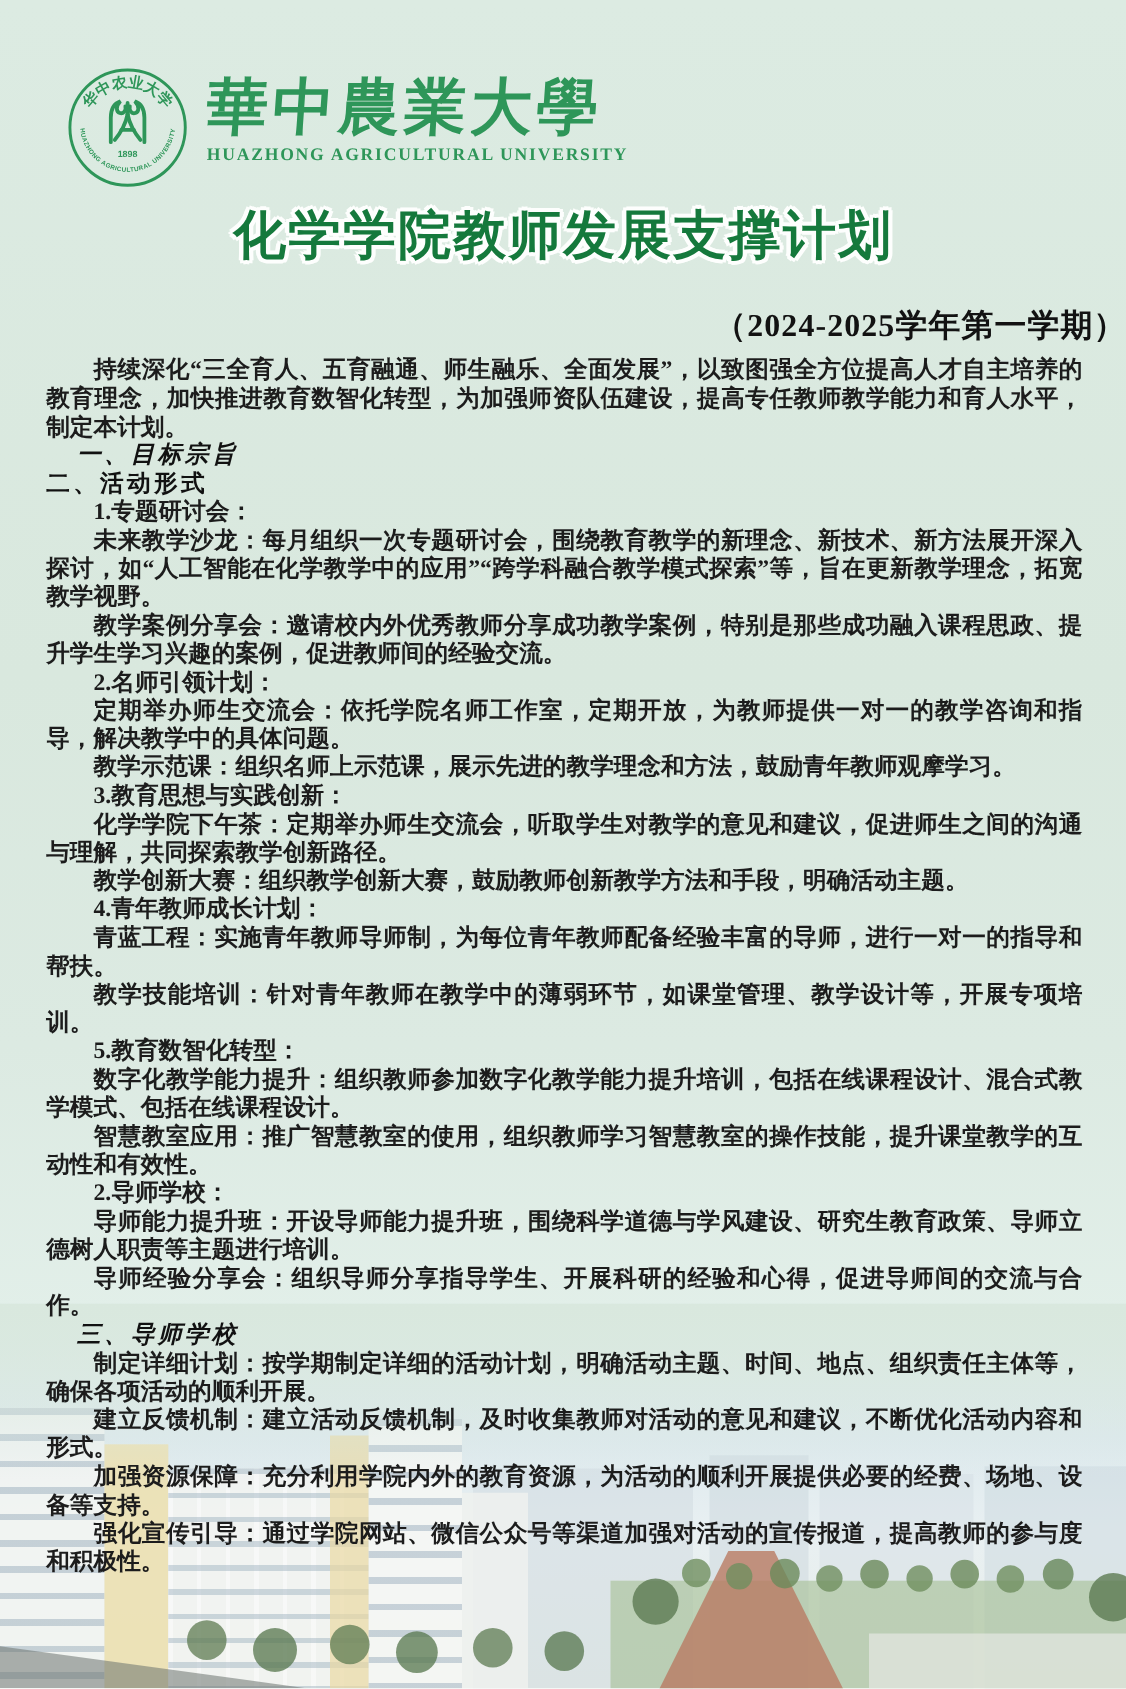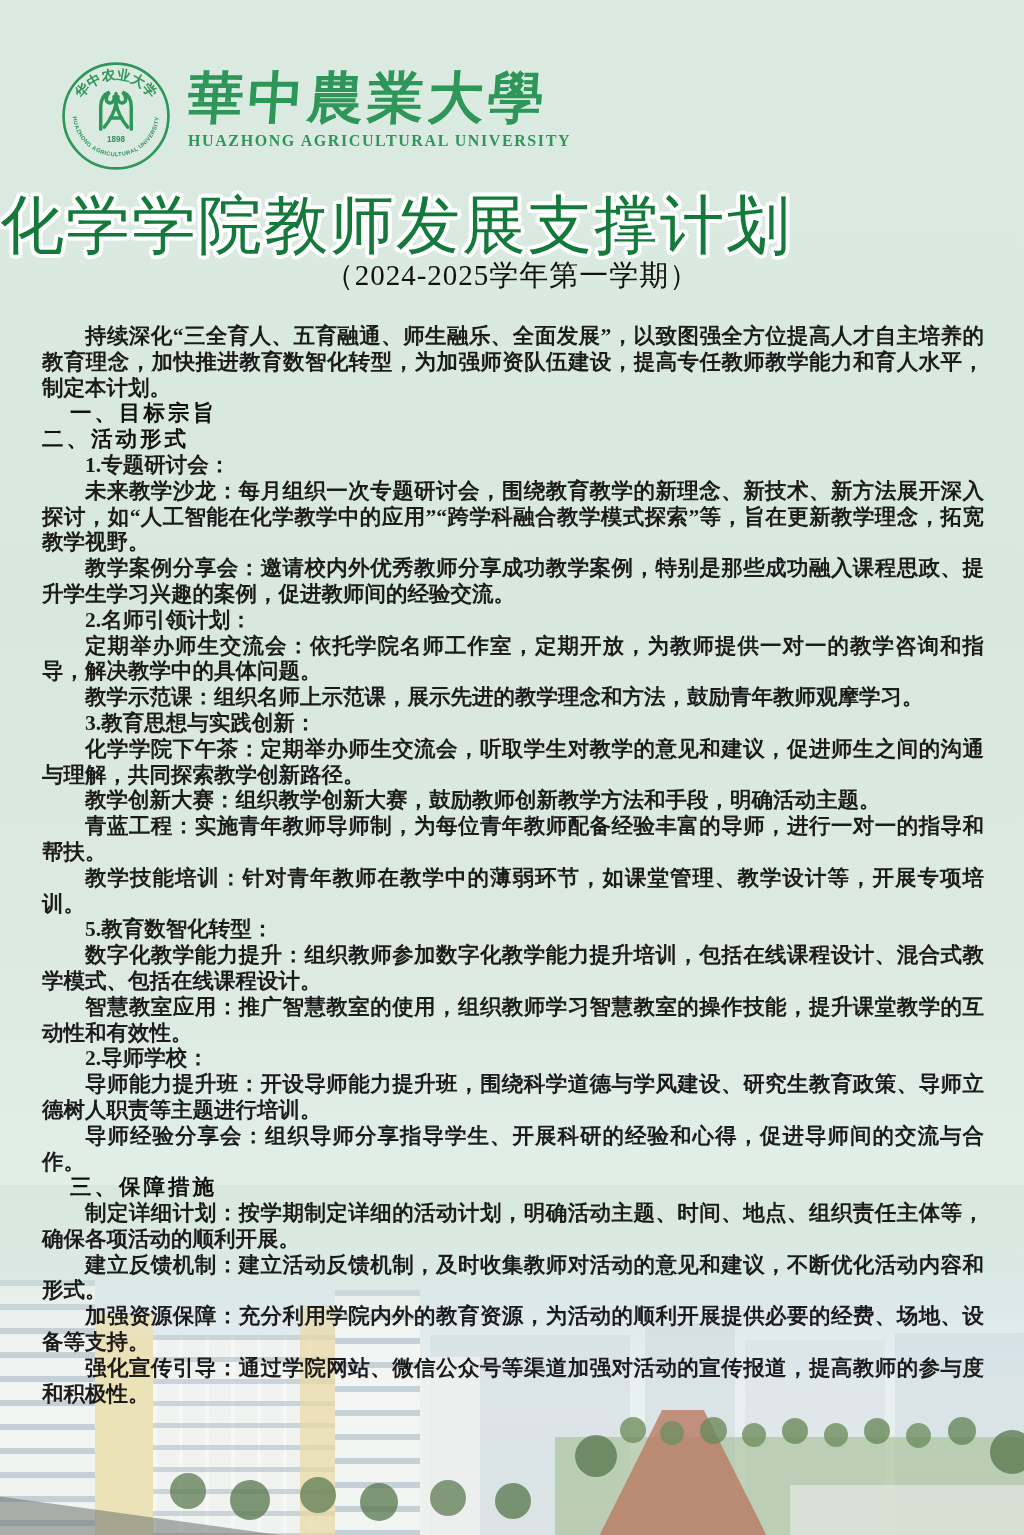--- a/index.html
+++ b/index.html
@@ -10,36 +10,36 @@
   
   .header{position:absolute;top:60px;left:60px;display:flex;align-items:flex-start;z-index:5;}
   .logo{width:112px;height:112px;flex:0 0 auto;}
   .brand{margin-left:16px;padding-top:8px;}
   .brand-cn{font-size:56px;line-height:58px;font-weight:bold;color:#2e9659;
             font-family:"DejaVu Serif",serif;letter-spacing:4px;transform:skewX(-4deg);}
   .brand-en{margin-top:6px;text-align:center;font-size:16px;font-weight:bold;color:#2e9659;
             letter-spacing:1.6px;font-family:"Liberation Serif",serif;}
 
   
-  .title{position:absolute;top:182px;left:0;width:100%;text-align:left;z-index:5;
-         font-size:64px;font-weight:normal;letter-spacing:2px;color:#15793c;
+  .title{position:absolute;top:182px;left:0;width:100%;text-align:center;z-index:5;
+         font-size:48px;font-weight:bold;letter-spacing:2px;color:#15793c;
          font-family:"Liberation Serif",serif;
          text-shadow:-3px -3px 0 #fdfefd,3px -3px 0 #fdfefd,-3px 3px 0 #fdfefd,3px 3px 0 #fdfefd,
                      0 -4px 0 #fdfefd,0 4px 0 #fdfefd,-4px 0 0 #fdfefd,4px 0 0 #fdfefd;}
-  .subtitle{position:absolute;top:256px;left:0;width:100%;text-align:center;z-index:5;
-            font-size:29px;font-weight:normal;color:#121212;letter-spacing:1px;}
+  .subtitle{position:absolute;top:276px;left:0;width:100%;text-align:right;z-index:5;
+            font-size:29px;font-weight:bold;color:#121212;letter-spacing:1px;}
 
   
   .body-text{position:absolute;top:324px;left:42px;right:40px;z-index:5;
              font-size:21.5px;line-height:25.8px;font-weight:bold;color:#1c1c1c;
              text-align:justify;}
   .body-text p.blk{margin:0;}
   .body-text .h{font-family:"Liberation Sans",sans-serif;letter-spacing:3px;color:#111;}
   .i0{text-indent:0;}
-  .i1{text-indent:1.3em;}
+  .i1{text-indent:1.3em;font-style:italic;}
   .i2{text-indent:2em;}
   .i3{text-indent:3.1em;}
 
   
   .photo{position:absolute;left:0;bottom:0;width:1024px;height:350px;z-index:1;overflow:hidden;}
   .photo *{position:absolute;}
   .p-sky{inset:0;background:linear-gradient(180deg,#dcebe3 0%,#dde9ee 35%,#e9f0f2 60%,#e6ede8 100%);}
   .bld{opacity:.85;}
   .win-rows{background-image:repeating-linear-gradient(180deg,rgba(140,162,180,.5) 0 6px,rgba(0,0,0,0) 6px 24px);}
   .win-grid{background-image:repeating-linear-gradient(180deg,rgba(140,162,180,.45) 0 5px,rgba(0,0,0,0) 5px 22px),
@@ -133,28 +133,29 @@
       <p class="blk h i0">二、活动形式</p>
       <p class="blk i2">1.专题研讨会：</p>
       <p class="blk i2">未来教学沙龙：每月组织一次专题研讨会，围绕教育教学的新理念、新技术、新方法展开深入探讨，如“人工智能在化学教学中的应用”“跨学科融合教学模式探索”等，旨在更新教学理念，拓宽教学视野。</p>
       <p class="blk i2">教学案例分享会：邀请校内外优秀教师分享成功教学案例，特别是那些成功融入课程思政、提升学生学习兴趣的案例，促进教师间的经验交流。</p>
       <p class="blk i2">2.名师引领计划：</p>
       <p class="blk i2">定期举办师生交流会：依托学院名师工作室，定期开放，为教师提供一对一的教学咨询和指导，解决教学中的具体问题。</p>
       <p class="blk i2">教学示范课：组织名师上示范课，展示先进的教学理念和方法，鼓励青年教师观摩学习。</p>
       <p class="blk i2">3.教育思想与实践创新：</p>
       <p class="blk i2">化学学院下午茶：定期举办师生交流会，听取学生对教学的意见和建议，促进师生之间的沟通与理解，共同探索教学创新路径。</p>
       <p class="blk i2">教学创新大赛：组织教学创新大赛，鼓励教师创新教学方法和手段，明确活动主题。</p>
+      <p class="blk i2">4.青年教师成长计划：</p>
       <p class="blk i2">青蓝工程：实施青年教师导师制，为每位青年教师配备经验丰富的导师，进行一对一的指导和帮扶。</p>
       <p class="blk i2">教学技能培训：针对青年教师在教学中的薄弱环节，如课堂管理、教学设计等，开展专项培训。</p>
       <p class="blk i2">5.教育数智化转型：</p>
       <p class="blk i2">数字化教学能力提升：组织教师参加数字化教学能力提升培训，包括在线课程设计、混合式教学模式、包括在线课程设计。</p>
       <p class="blk i2">智慧教室应用：推广智慧教室的使用，组织教师学习智慧教室的操作技能，提升课堂教学的互动性和有效性。</p>
       <p class="blk i2">2.导师学校：</p>
       <p class="blk i2">导师能力提升班：开设导师能力提升班，围绕科学道德与学风建设、研究生教育政策、导师立德树人职责等主题进行培训。</p>
       <p class="blk i2">导师经验分享会：组织导师分享指导学生、开展科研的经验和心得，促进导师间的交流与合作。</p>
-      <p class="blk h i1">三、保障措施</p>
+      <p class="blk h i1">三、导师学校</p>
       <p class="blk i2">制定详细计划：按学期制定详细的活动计划，明确活动主题、时间、地点、组织责任主体等，确保各项活动的顺利开展。</p>
       <p class="blk i2">建立反馈机制：建立活动反馈机制，及时收集教师对活动的意见和建议，不断优化活动内容和形式。</p>
       <p class="blk i2">加强资源保障：充分利用学院内外的教育资源，为活动的顺利开展提供必要的经费、场地、设备等支持。</p>
       <p class="blk i2">强化宣传引导：通过学院网站、微信公众号等渠道加强对活动的宣传报道，提高教师的参与度和积极性。</p>
     </div>
 
 </div>
 
 </body></html>

